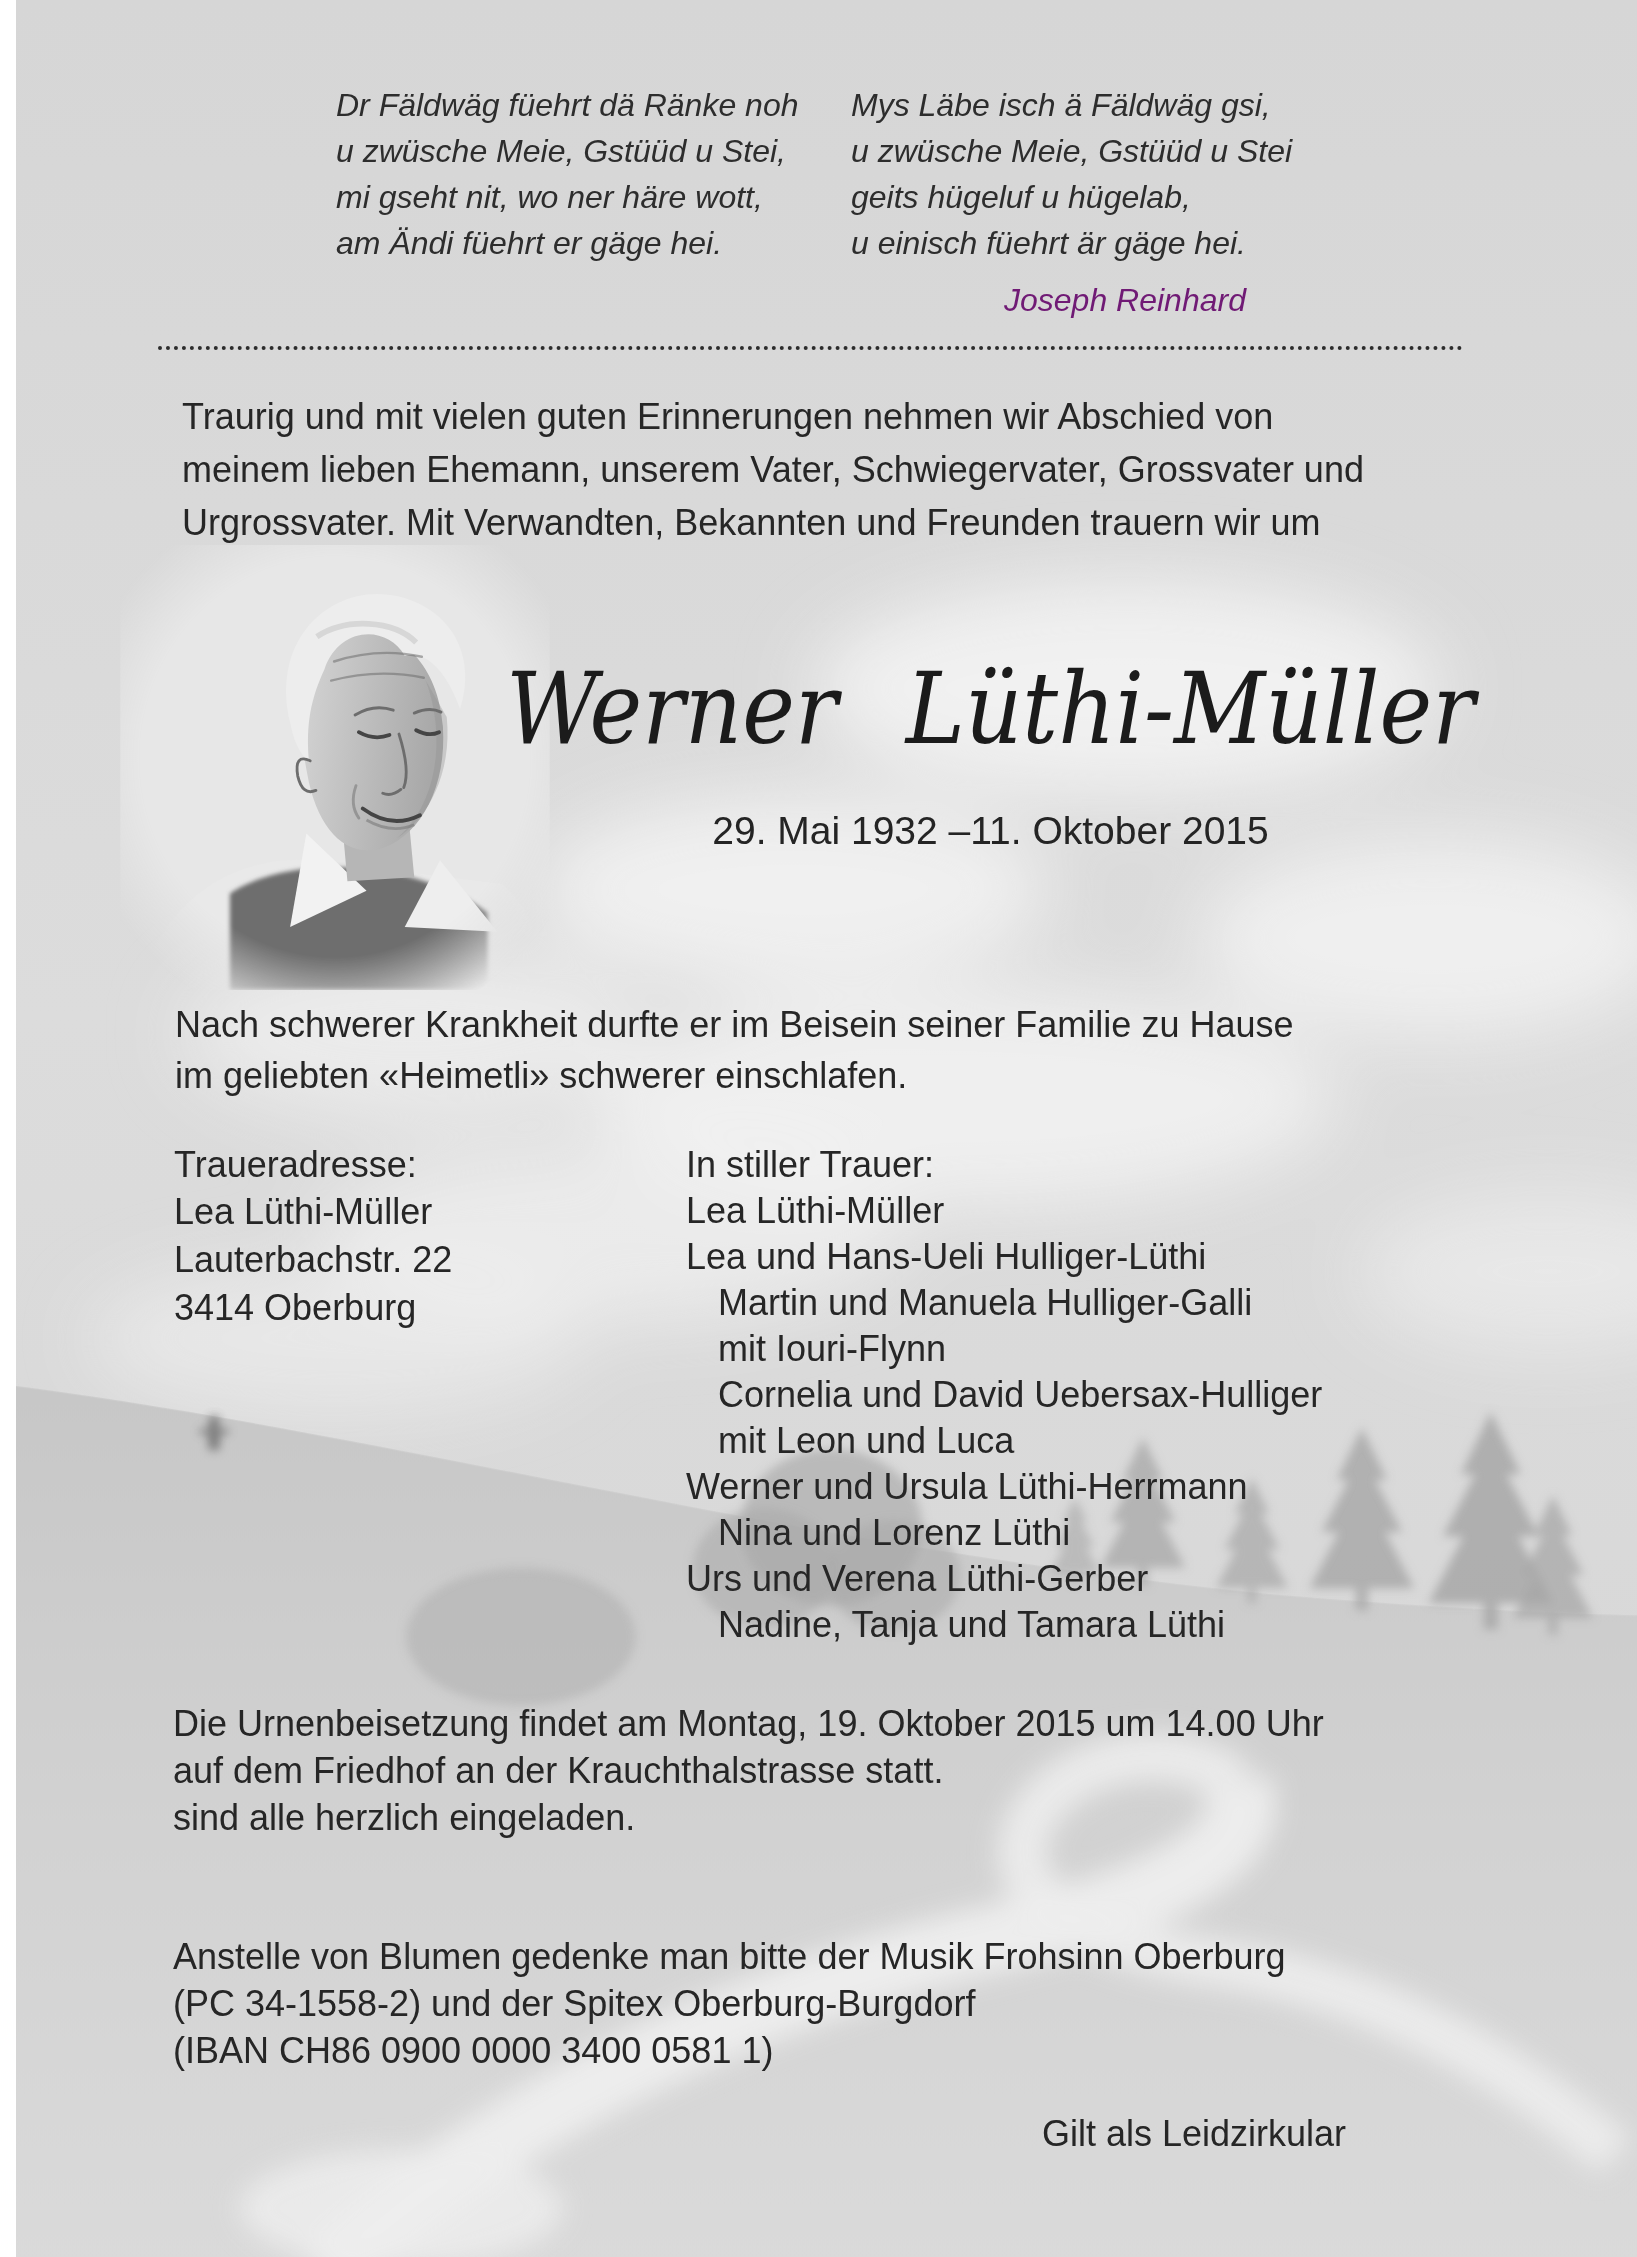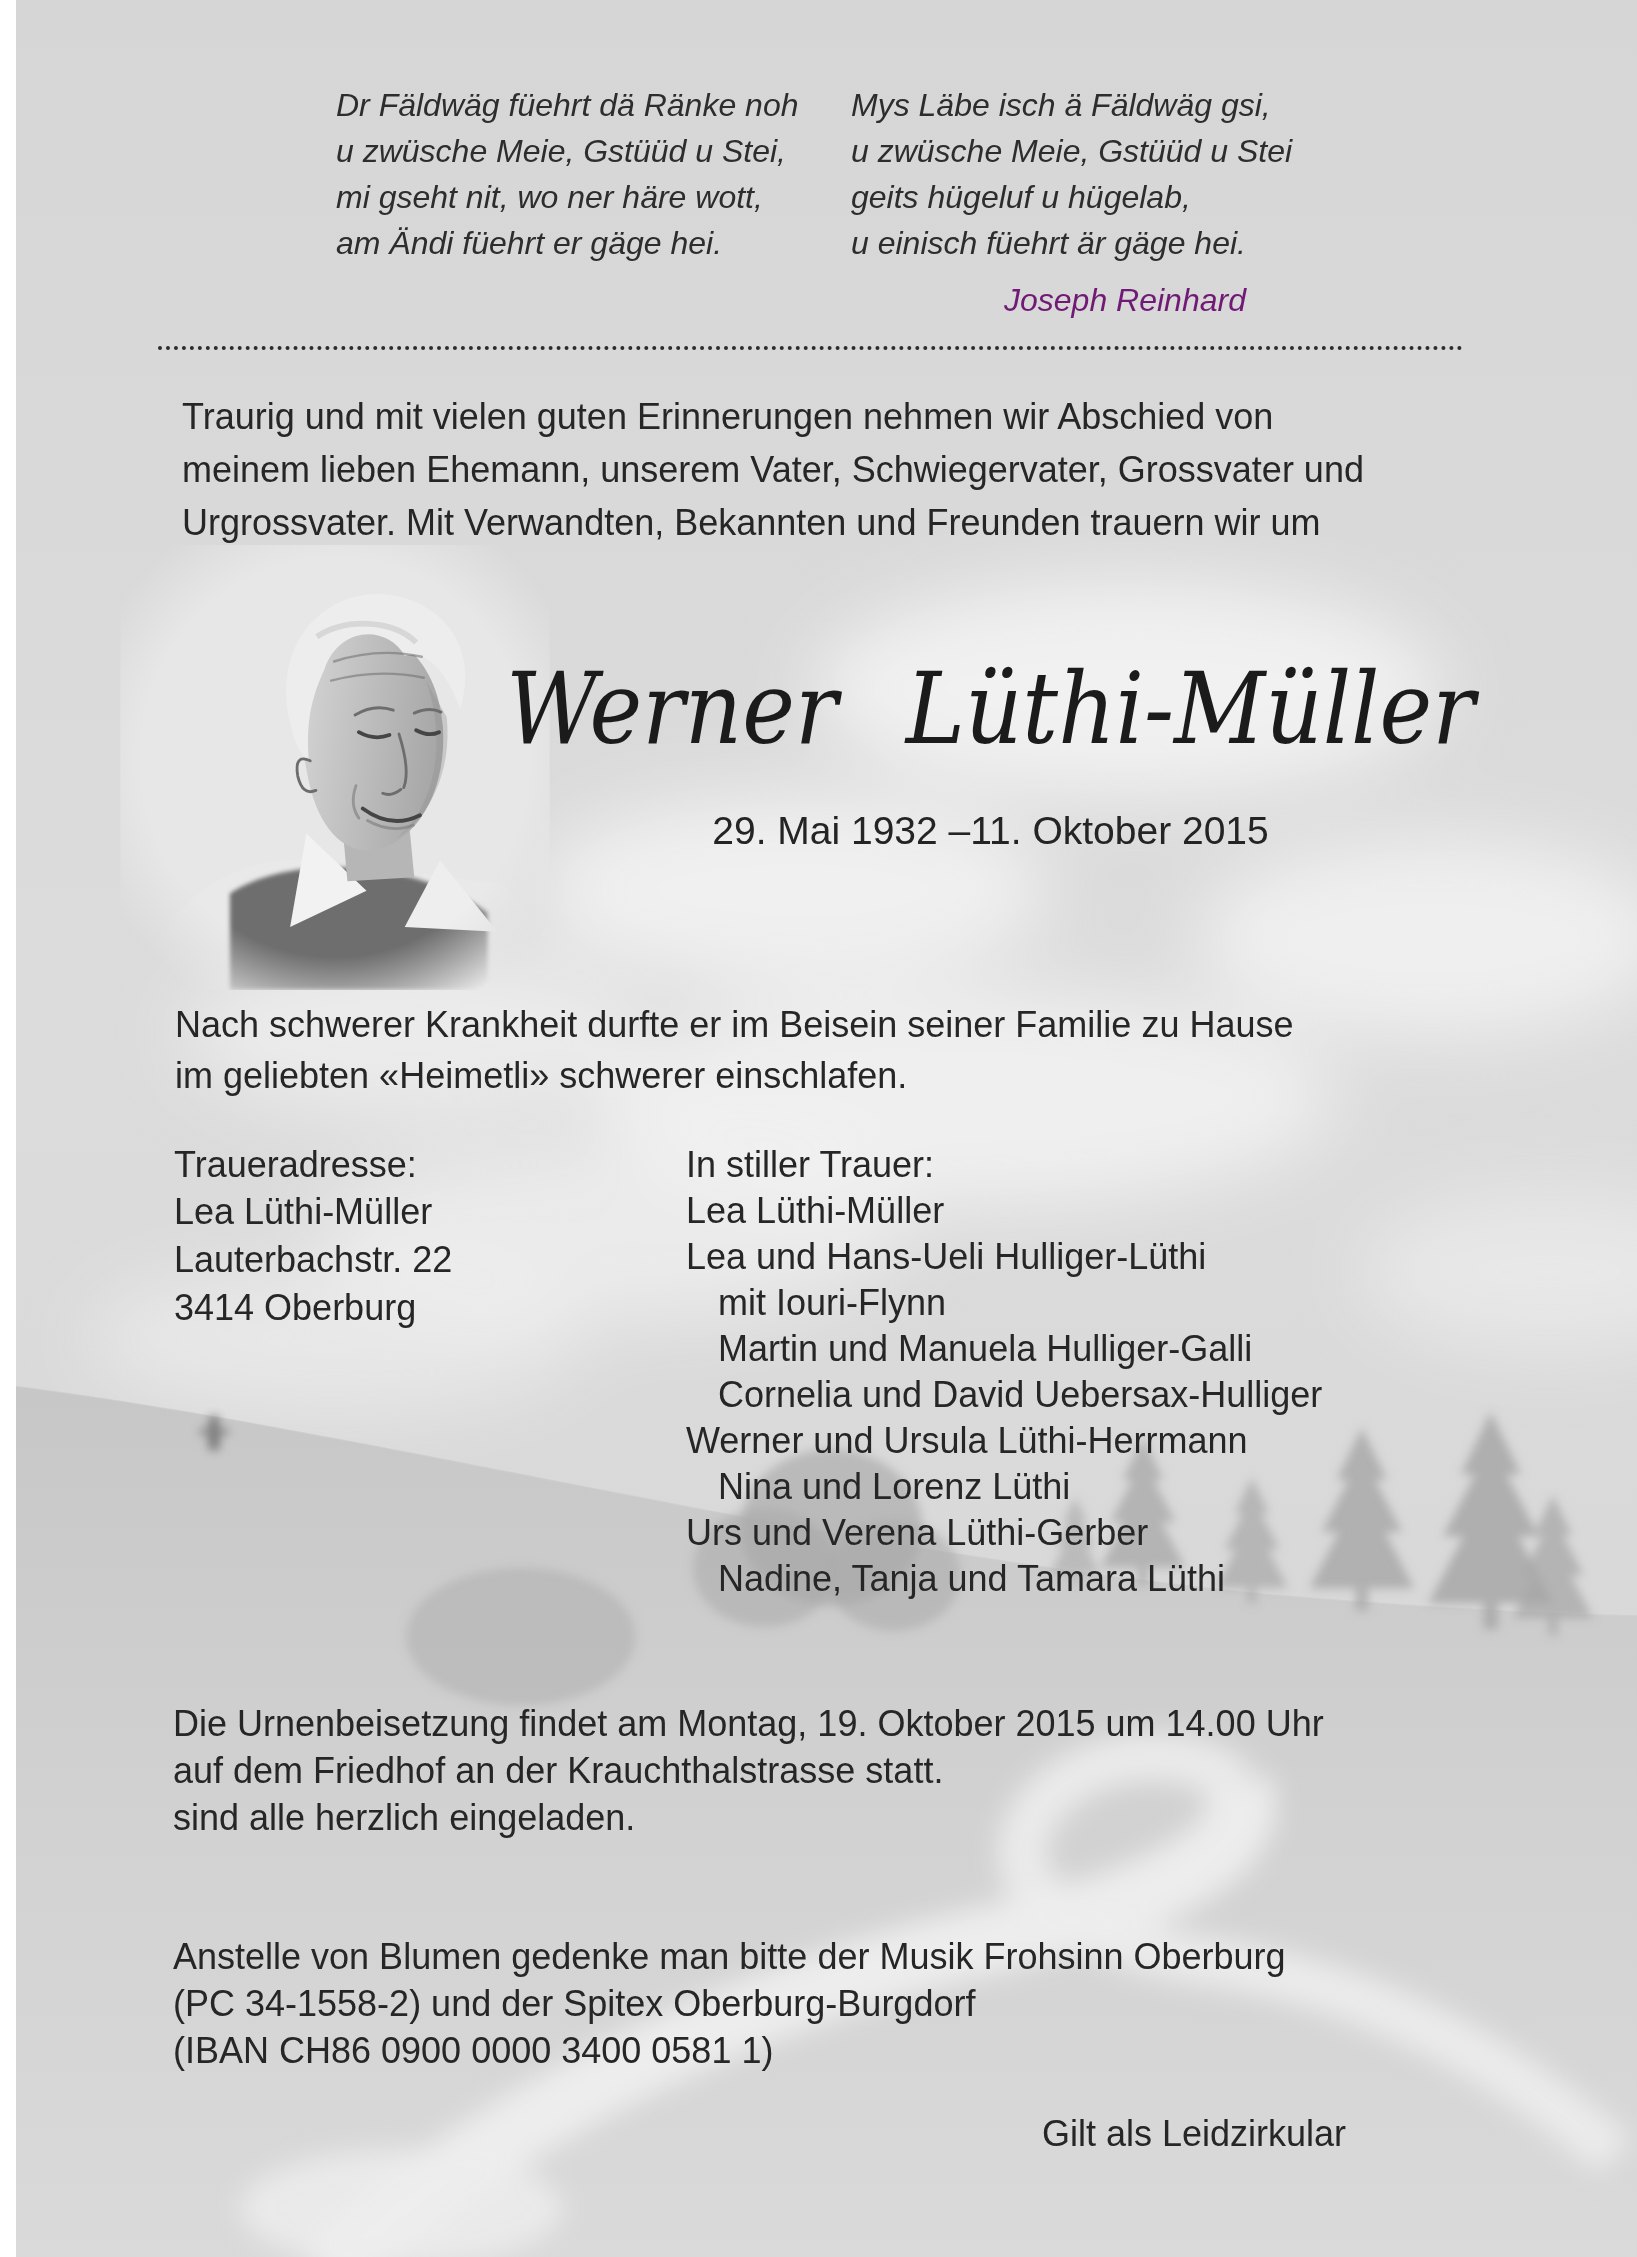--- a/index.html
+++ b/index.html
@@ -217,23 +217,24 @@
   <div class="addr-lines body-text">
     <div class="line">Lea Lüthi-Müller</div>
     <div class="line">Lauterbachstr. 22</div>
     <div class="line">3414 Oberburg</div>
   </div>
 
   <div class="mourn-label body-text">In stiller Trauer:</div>
   <div class="mourn-list body-text">
     <div class="line">Lea Lüthi-Müller</div>
     <div class="line">Lea und Hans-Ueli Hulliger-Lüthi</div>
+    <div class="line indent">Martin und Manuela Hulliger-Galli</div>
     <div class="line indent">mit Iouri-Flynn</div>
-    <div class="line indent">Martin und Manuela Hulliger-Galli</div>
     <div class="line indent">Cornelia und David Uebersax-Hulliger</div>
+    <div class="line indent">mit Leon und Luca</div>
     <div class="line">Werner und Ursula Lüthi-Herrmann</div>
     <div class="line indent">Nina und Lorenz Lüthi</div>
     <div class="line">Urs und Verena Lüthi-Gerber</div>
     <div class="line indent">Nadine, Tanja und Tamara Lüthi</div>
   </div>
 
   <div class="funeral body-text">
     <div class="line">Die Urnenbeisetzung findet am Montag, 19. Oktober 2015 um 14.00 Uhr</div>
     <div class="line">auf dem Friedhof an der Krauchthalstrasse statt.</div>
     <div class="line">sind alle herzlich eingeladen.</div>

